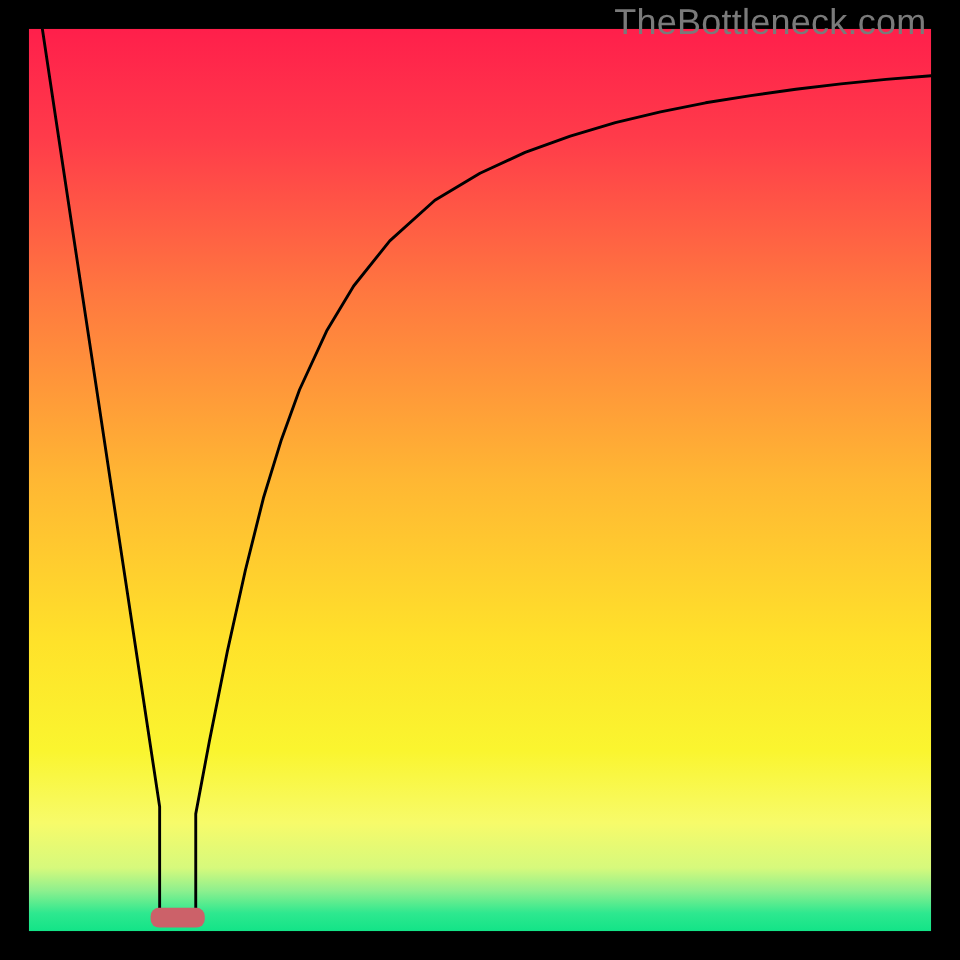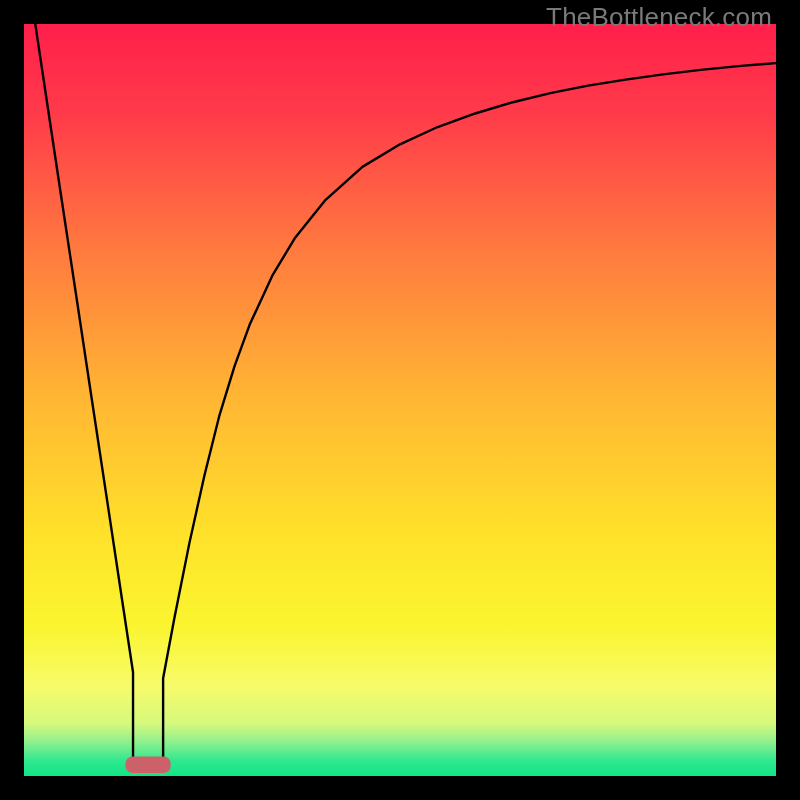--- a/index.html
+++ b/index.html
@@ -24,21 +24,21 @@
     left: 0;
     top: 0;
     width: 752px;
     height: 752px;
   }
   .watermark {
     position: absolute;
     top: 2px;
     right: 28px;
     color: #7a7a7a;
-    font-size: 26px;
+    font-size: 30px;
     font-weight: 500;
     letter-spacing: 0.2px;
   }
 </style>
 </head>
 <body>
 
 <div class="frame">
   <svg class="plot" viewBox="0 0 752 752" preserveAspectRatio="none">
     <defs>

